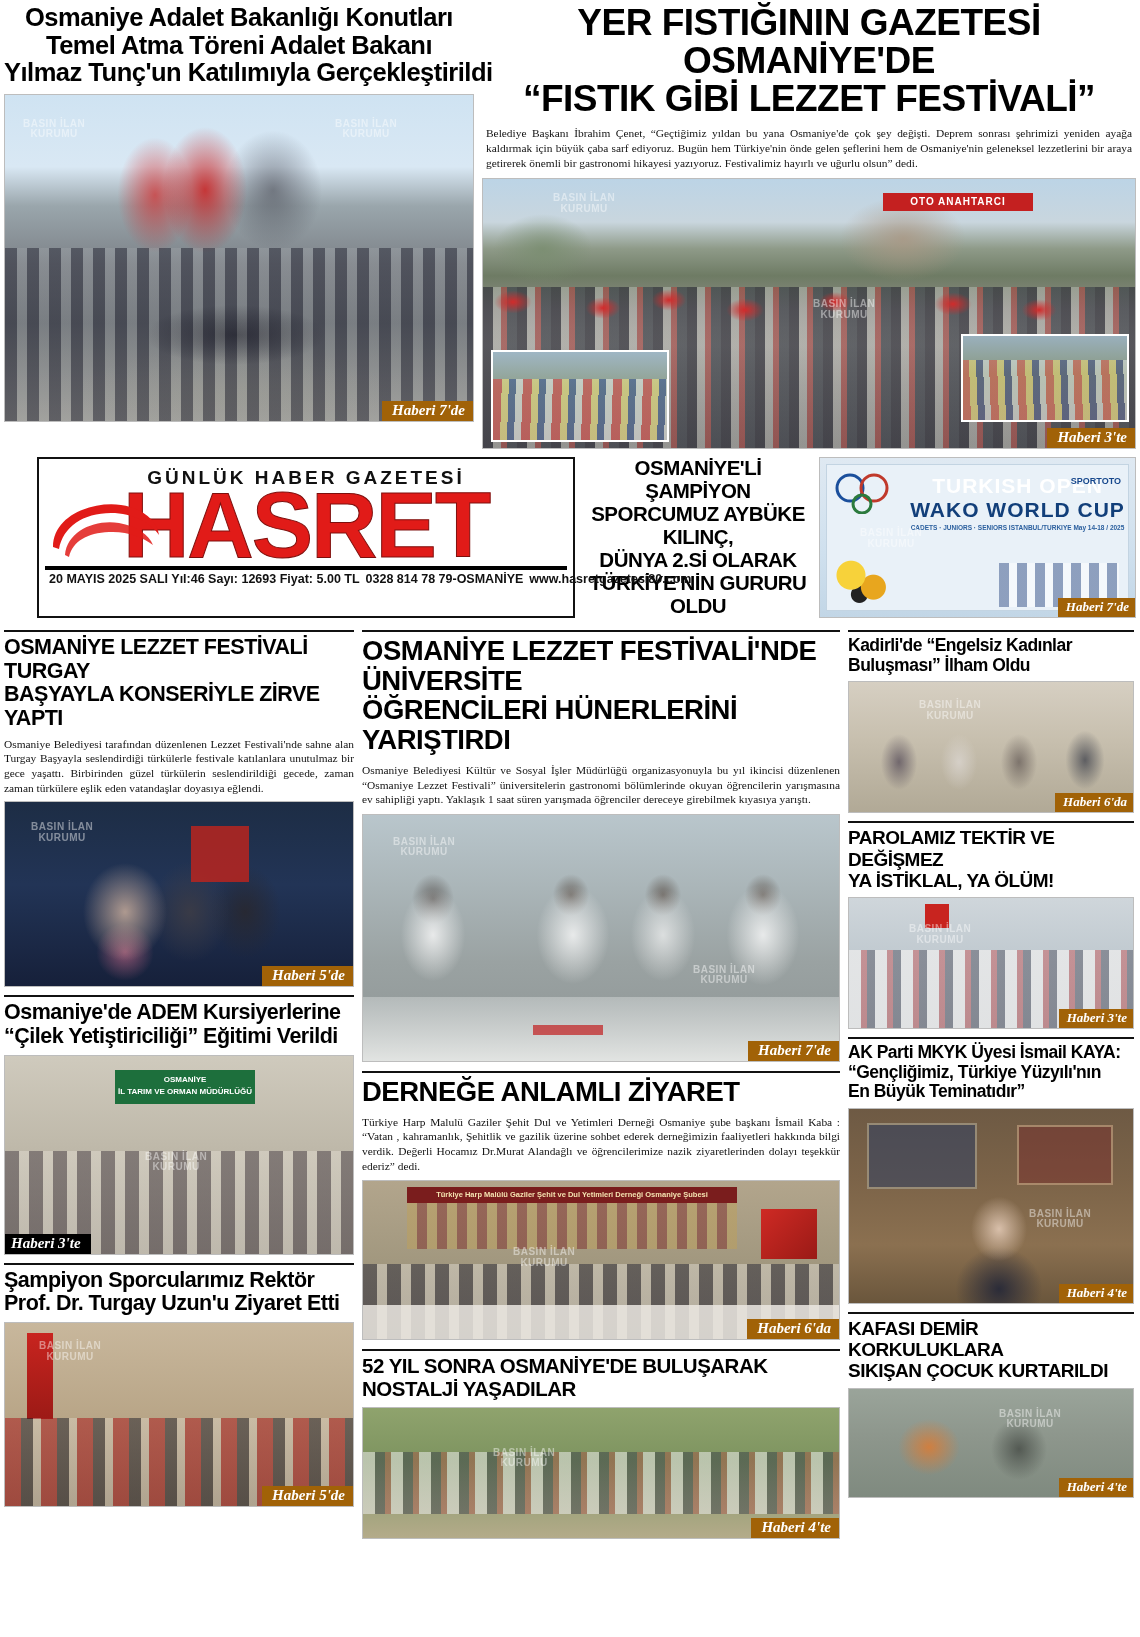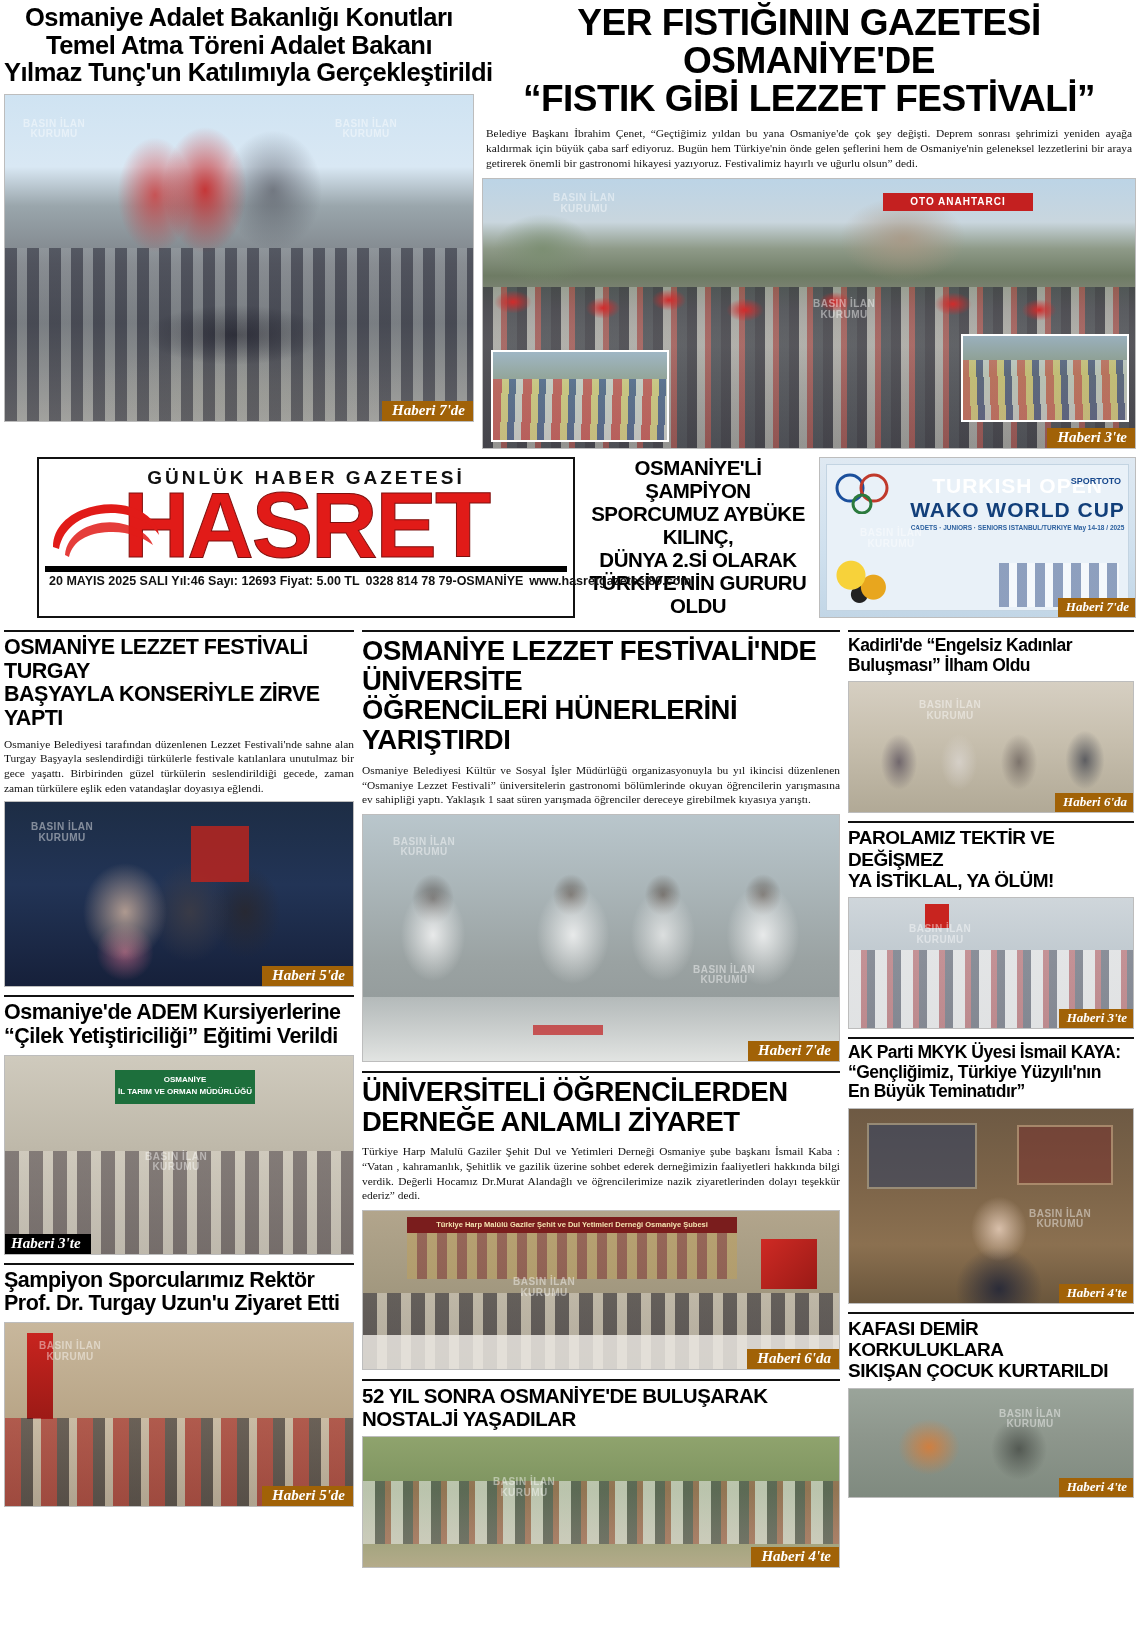--- a/index.html
+++ b/index.html
@@ -80,21 +80,21 @@
     text-align:center; font-weight:bold; font-size:19px; letter-spacing:3px;
     color:#111; margin: 4px 0 0 0;
   }
   .mh-title {
     text-align:center; font-weight:bold; font-size:92px; line-height:.88;
     color:#e11b18; letter-spacing:-2px;
     -webkit-text-stroke: 1px #7d0f0d;
     margin-top:-4px;
   }
   .mh-strip {
-    border-top:6px solid #000000;
+    border-top:4px solid #000000;
     font-family:"Liberation Sans", sans-serif;
     font-weight:bold; font-size:12.5px; padding:2px 4px 3px 4px;
     display:flex; justify-content:space-between; gap:6px; white-space:nowrap;
   }
   .mh-logo {
     position:absolute; left:8px; top:36px; width:118px; height:70px;
   }
 
   .champ-box { flex:1; display:flex; gap:6px; }
   .champ-head {
@@ -364,21 +364,20 @@
             <b>BASIN İLAN</b>
               <b>KURUMU</b>
           </div>
           <div class="ref">Haberi 7'de</div>
         </div>
       </div>
 
       <div style="margin-top:9px;">
         <hr class="rule">
         <div class="hl h-m">
-          <div>ÜNİVERSİTELİ ÖĞRENCİLERDEN</div>
           <div>DERNEĞE ANLAMLI ZİYARET</div>
         </div>
         <div class="body-text" style="margin-top:8px;">Türkiye Harp Malulü Gaziler Şehit Dul ve Yetimleri Derneği Osmaniye şube başkanı İsmail Kaba : “Vatan , kahramanlık, Şehitlik ve gazilik üzerine sohbet ederek derneğimizin faaliyetleri hakkında bilgi verdik. Değerli Hocamız Dr.Murat Alandağlı ve öğrencilerimize nazik ziyaretlerinden dolayı teşekkür ederiz” dedi.</div>
         <div class="photo" style="height:160px;margin-top:7px;">
           <div class="ph-inner" style="background:linear-gradient(to bottom,#b2a58c 0%, #a2987f 50%, #8c8270 100%);"></div>
           <div style="position:absolute;left:44px;top:6px;width:330px;height:16px;background:#7a1d1d;color:#f4e3b0;font-size:7.5px;font-weight:bold;text-align:center;line-height:16px;">Türkiye Harp Malûlü Gaziler Şehit ve Dul Yetimleri Derneği Osmaniye Şubesi</div>
           <div style="position:absolute;left:44px;top:22px;width:330px;height:46px;background:
             repeating-linear-gradient(90deg, rgba(190,160,90,.5) 0 10px, rgba(120,30,30,.45) 10px 20px);"></div>
           <div style="position:absolute;right:22px;top:28px;width:56px;height:50px;background:linear-gradient(135deg,#cf2a24,#9a1a16);"></div>
           <div class="ph-inner" style="background:

